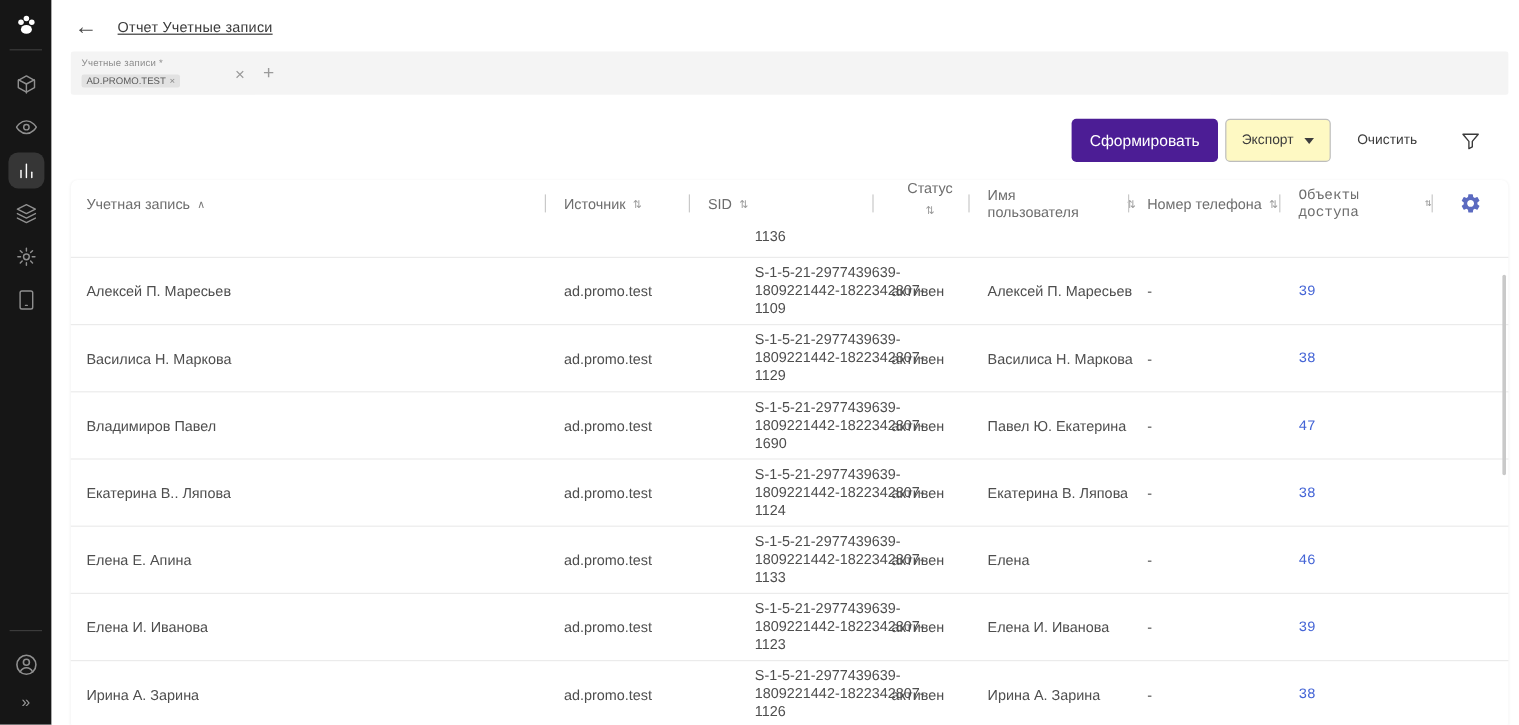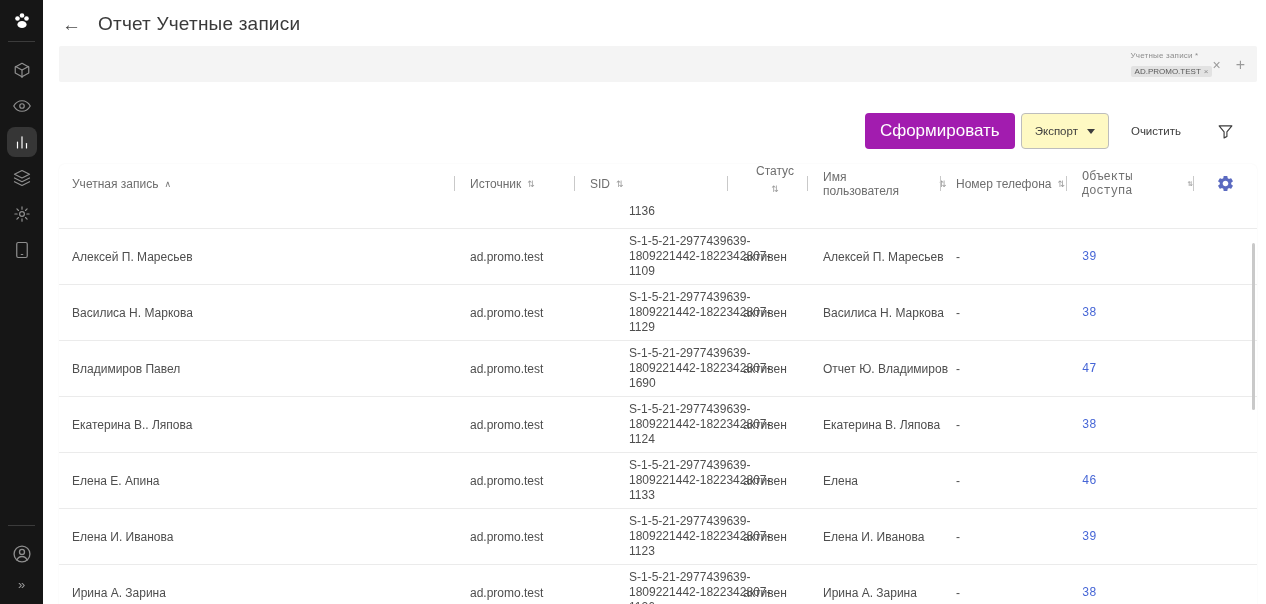--- a/index.html
+++ b/index.html
@@ -15,34 +15,34 @@
   .nav-item svg { stroke:#8f8f8f; fill:none; stroke-width:1.6; stroke-linecap:round; stroke-linejoin:round; }
   .nav-item.active { background:#363636; }
   .nav-item.active svg { stroke:#ffffff; }
   .sidebar-bottom { margin-top:auto; display:flex; flex-direction:column; align-items:center; padding-bottom:8px; }
   .expand { color:#9a9a9a; font-size:13px; height:24px; display:flex; align-items:center; cursor:pointer; }
 
   
   main { flex:1; background:#fff; position:relative; }
   .page-header { display:flex; align-items:center; gap:17px; padding:13px 0 9px 19px; }
   .back { font-size:19px; color:#4a4a4a; cursor:pointer; line-height:1; }
-  h1 { font-size:19px; font-weight:400; color:#3a3a3a; letter-spacing:.2px; }
-
-  
-  .filter-box { margin:2px 9px 16px 16px; background:#f4f4f4; border-radius:2px; height:36px; display:flex; justify-content:flex-end; padding:5px 12px 0 9px; }
+  h1 { font-size:12px; font-weight:400; color:#3a3a3a; letter-spacing:.2px;text-decoration:underline; }
+
+  
+  .filter-box { margin:2px 9px 5px 16px; background:#f4f4f4; border-radius:2px; height:36px; display:flex; justify-content:flex-start; padding:5px 12px 0 9px;gap:46px; }
   .filter-label { font-size:8px; color:#8d8d8d; letter-spacing:.2px; }
   .chip { margin-top:4px; display:inline-flex; align-items:center; gap:3px; background:#e2e2e2; color:#5a5a5a; font-size:8px; padding:1px 4px; border-radius:2px; width:max-content; cursor:pointer; }
   .chip-x { font-size:8px; color:#8a8a8a; }
   .filter-actions { display:flex; align-items:center; gap:15px; color:#9a9a9a; padding-bottom:4px; }
   .clear-x { font-size:14px; cursor:pointer; }
   .add { font-size:16px; cursor:pointer; }
 
   
   .toolbar { display:flex; align-items:center; justify-content:flex-end; padding:15px 32px 15px 0; }
-  .btn-primary { background:#a21caf; color:#fff; border:none; border-radius:4px; height:36px; padding:0 15px; font-size:17px; font-family:inherit; cursor:pointer; }
+  .btn-primary { background:#4c1d95; color:#fff; border:none; border-radius:4px; height:36px; padding:0 15px; font-size:13px; font-family:inherit; cursor:pointer; }
   .btn-outline { background:#fef9c3; color:#3d3d3d; border:1px solid #bdbdbd; border-radius:4px; height:36px; padding:0 13px; font-size:11.5px; font-family:inherit; margin-left:6px; display:inline-flex; align-items:center; gap:9px; cursor:pointer; }
   .caret-down { width:0; height:0; border-left:4px solid transparent; border-right:4px solid transparent; border-top:5px solid #3d3d3d; display:inline-block; }
   .btn-text { background:none; border:none; color:#3d3d3d; font-size:11.5px; font-family:inherit; margin-left:22px; cursor:pointer; }
   .funnel { margin-left:36px; display:flex; align-items:center; cursor:pointer; }
   .funnel svg { stroke:#3a3a3a; fill:none; stroke-width:1.6; stroke-linejoin:round; }
 
   
   .table-card { margin:0 9px 0 16px; background:#fff; border-radius:6px 6px 0 0; position:relative; box-shadow:0 0 2px rgba(0,0,0,.05); }
   .thead { display:flex; align-items:center; height:39px; }
   .hcell { font-size:12px; color:#6e6e6e; display:flex; align-items:center; gap:6px; padding-left:16px; position:relative; height:100%; cursor:pointer; }
@@ -262,21 +262,21 @@
   </div>
           <div class="trow">
     <div class="cell col-account">Владимиров Павел</div>
     <div class="cell col-source">ad.promo.test</div>
     <div class="cell col-sid">
       <div class="sid-line">S-1-5-21-2977439639-</div>
       <div class="sid-line">1809221442-1822342807-</div>
       <div class="sid-line">1690</div>
     </div>
     <div class="cell col-status">активен</div>
-    <div class="cell col-user">Отчет Ю. Владимиров</div>
+    <div class="cell col-user">Павел Ю. Екатерина</div>
     <div class="cell col-phone">-</div>
     <div class="cell col-objects"><span class="link">47</span></div>
   </div>
           <div class="trow">
     <div class="cell col-account">Екатерина В.. Ляпова</div>
     <div class="cell col-source">ad.promo.test</div>
     <div class="cell col-sid">
       <div class="sid-line">S-1-5-21-2977439639-</div>
       <div class="sid-line">1809221442-1822342807-</div>
       <div class="sid-line">1124</div>

